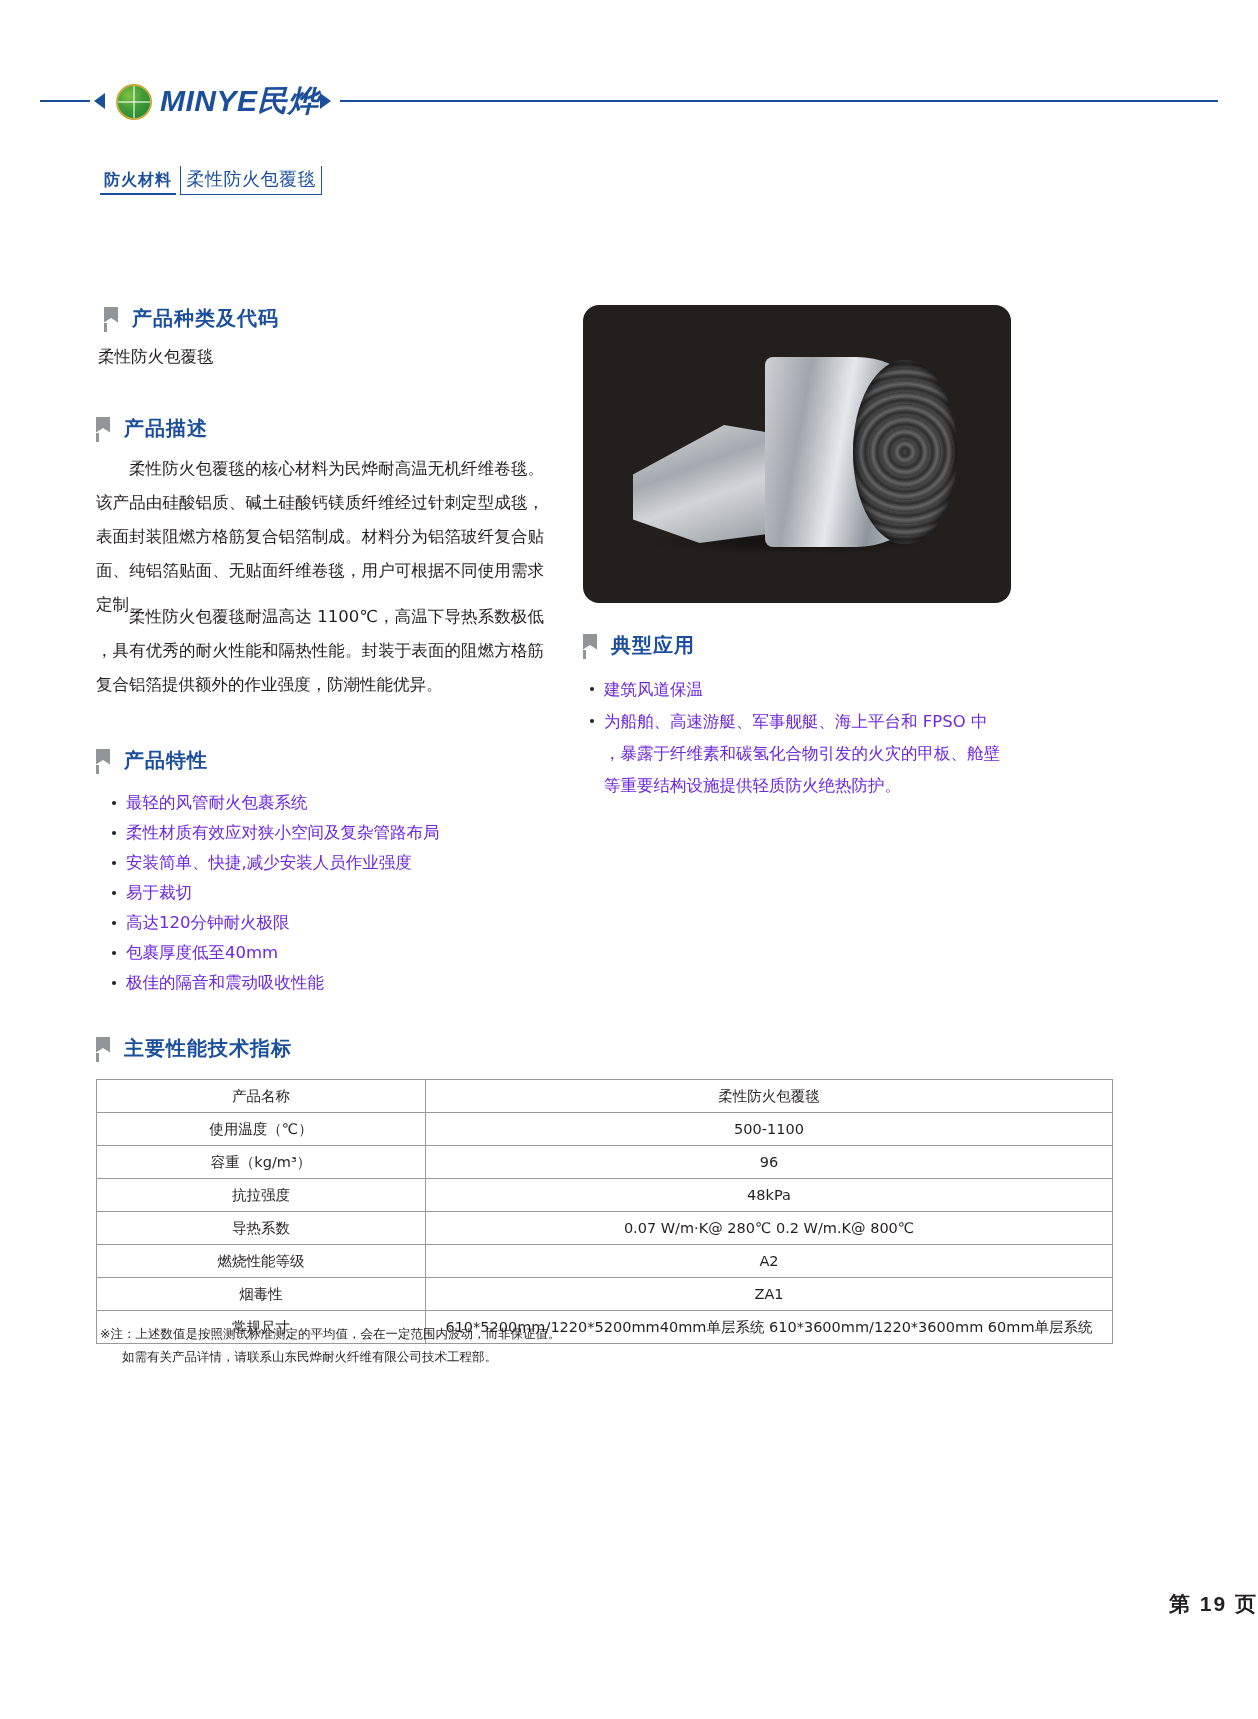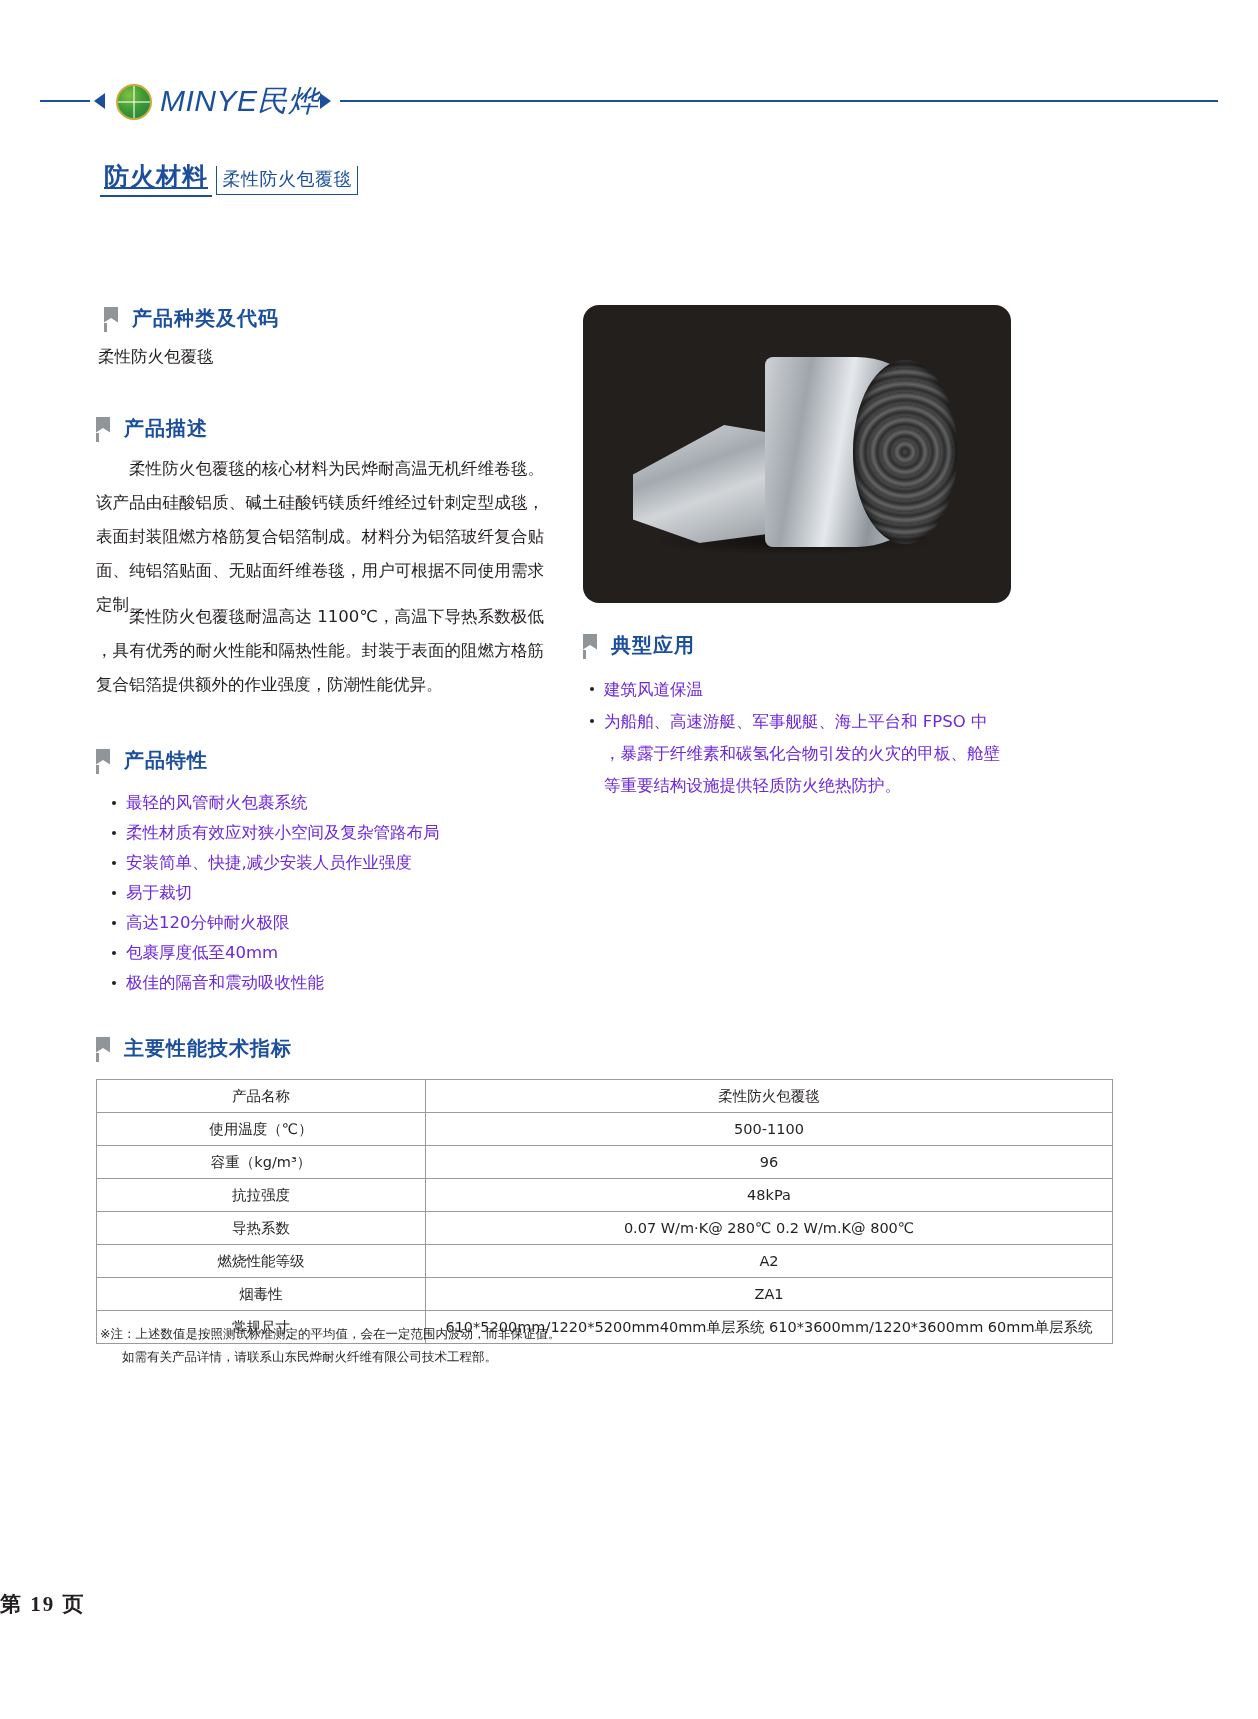--- a/index.html
+++ b/index.html
@@ -92,48 +92,47 @@
     top: 50%;
     height: 2px;
     margin-top: -1px;
     background: rgba(255,255,255,.55);
   }
   .logo-text {
     position: absolute;
     left: 120px;
     top: 3px;
     font-size: 30px;
-    font-weight: normal;
+    font-weight: bold;
     font-style: italic;
     letter-spacing: .5px;
     color: #1b4f9c;
     white-space: nowrap;
   }
   .logo-text .cn {
     font-family: "DejaVu Sans", sans-serif;
     font-style: italic;
     font-size: 30px;
   }
 
   
   .title-block {
     position: absolute;
     left: 100px;
     top: 160px;
   }
   .title-main {
     font-family: "DejaVu Sans", sans-serif;
-    font-size: 25px;
+    font-size: 16px;
     font-weight: bold;
     color: #1b4f9c;
     border-bottom: 2px solid #1b4f9c;
     display: inline-block;
     padding: 0 4px 2px 4px;
     letter-spacing: 1px;
-    text-decoration: underline;
   }
   .title-sub {
     margin-top: 6px;
     font-family: "DejaVu Sans", sans-serif;
     font-size: 18px;
     color: #1b4f9c;
     border: 1px solid #1b4f9c;
     border-top: none;
     display: inline-block;
     padding: 1px 5px 3px 5px;
@@ -290,24 +289,24 @@
     font-size: 12.5px;
     line-height: 23px;
     color: #231f20;
   }
   .table-note .line2 { padding-left: 22px; }
 
   
   .footer {
     position: absolute;
     left: 0;
-    right: 16px;
+    right: 0;
     top: 1590px;
-    text-align: left;
-    font-family: Liberation Serif, serif;
+    text-align: right;
+    font-family: Liberation Sans, sans-serif;
     font-size: 21px;
     font-weight: bold;
     color: #231f20;
     letter-spacing: 2px;
   }
 </style>
 </head>
 <body>
 
 <div class="page">

